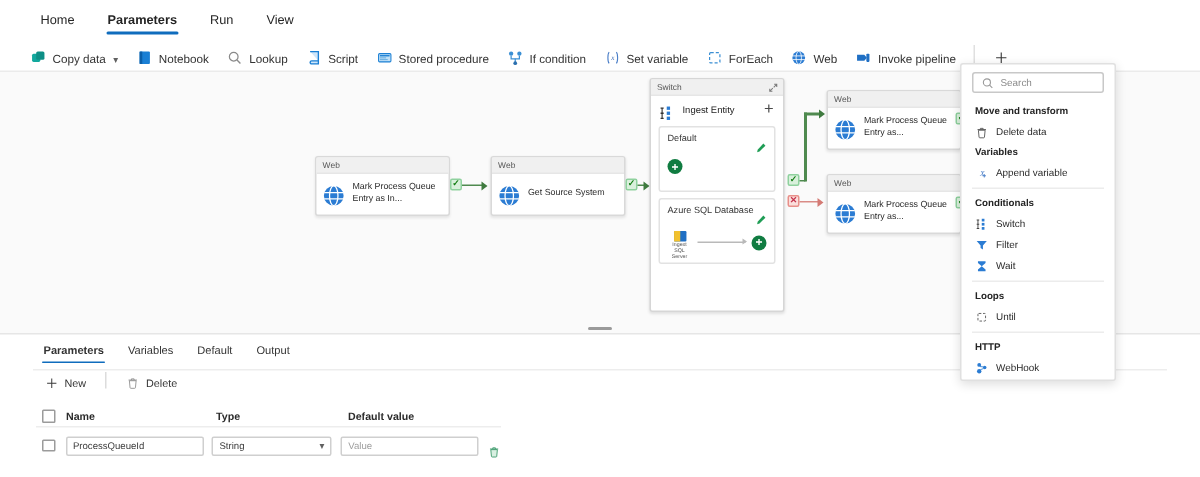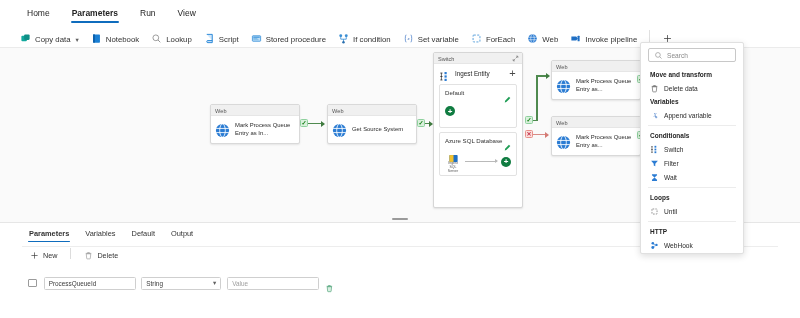--- a/index.html
+++ b/index.html
@@ -503,20 +503,28 @@
           <svg viewBox="0 0 16 16">
               <path d="M4 5h8l-.8 8.2a1 1 0 0 1-1 .8H5.8a1 1 0 0 1-1-.8z" stroke="#8a8a8a" stroke-width="1" fill="none"></path>
               <path d="M3 4.2h10M6.4 4.2V2.8h3.2v1.4" stroke="#8a8a8a" stroke-width="1" fill="none"></path>
             </svg>
         </span>
         <span>Delete</span>
       </div>
     </div>
 
     <div class="ptable">
+      <div class="thead">
+        <div class="c-chk">
+          <span class="cbx"></span>
+        </div>
+        <div class="c-name">Name</div>
+        <div class="c-type">Type</div>
+        <div class="c-def">Default value</div>
+      </div>
 
       <div class="trow">
         <div class="c-chk">
           <span class="cbx"></span>
         </div>
         <div class="c-name">
           <div class="fld txt">ProcessQueueId</div>
         </div>
         <div class="c-type">
           <div class="fld sel">

